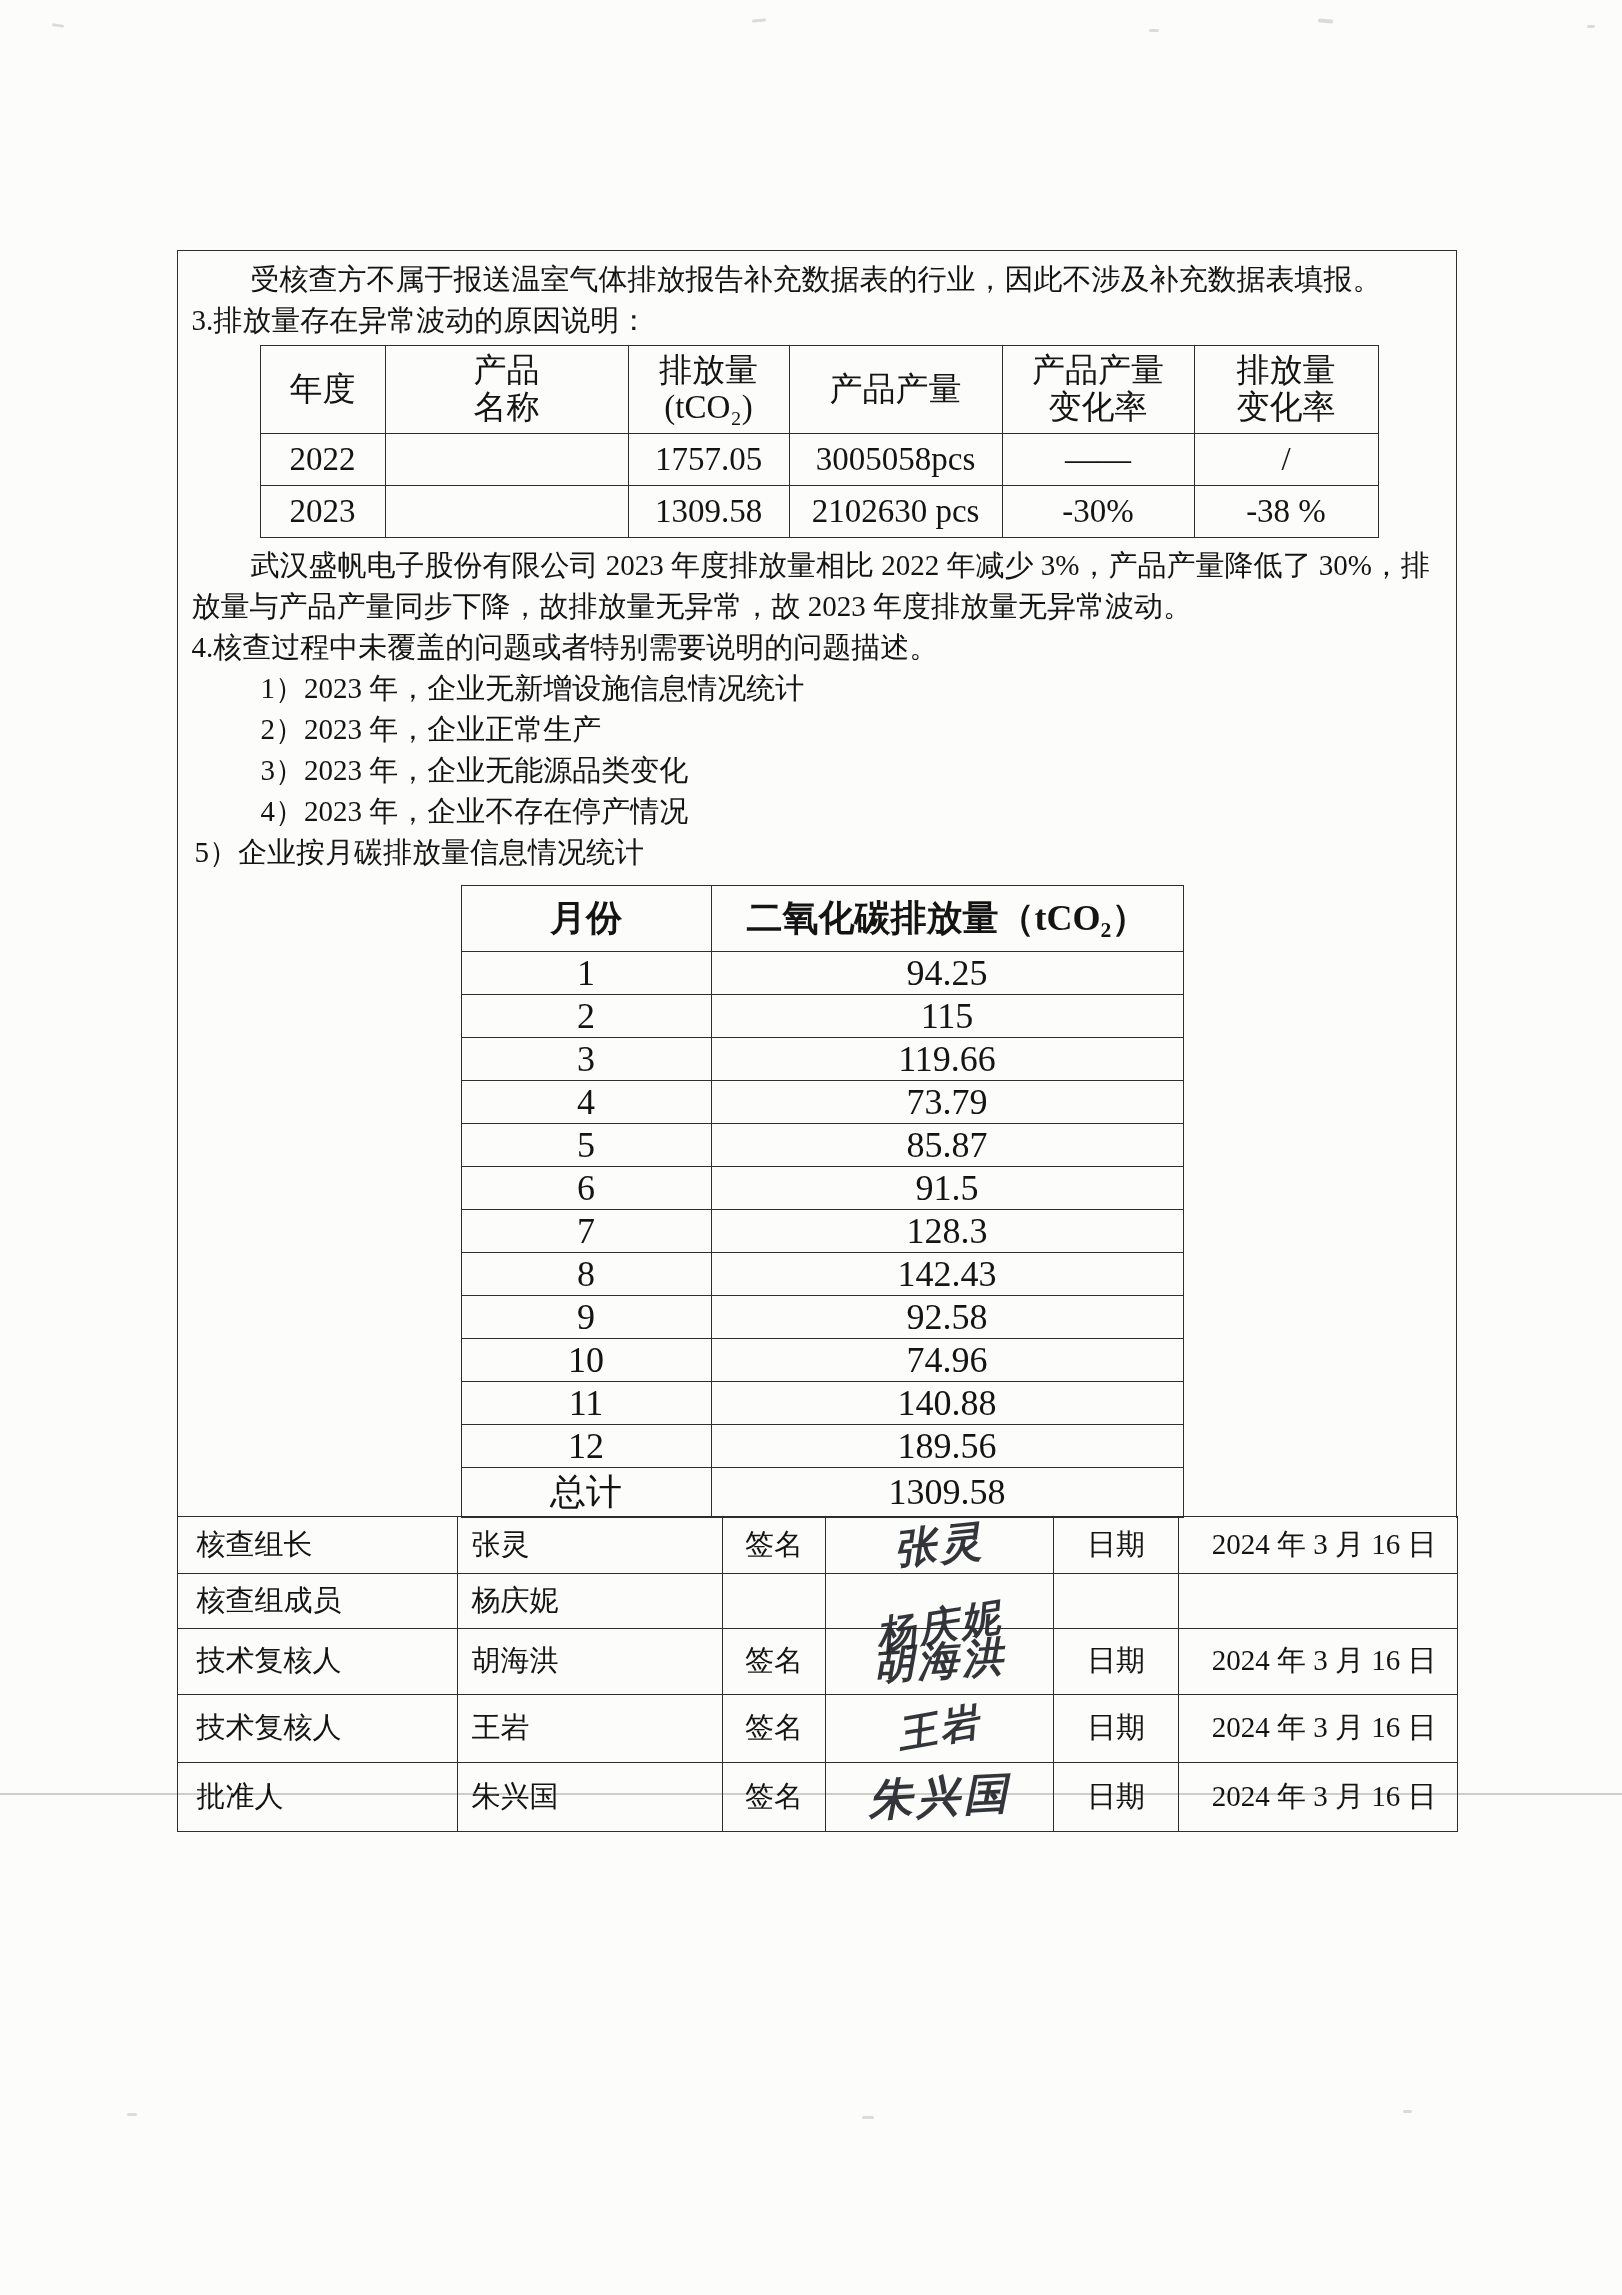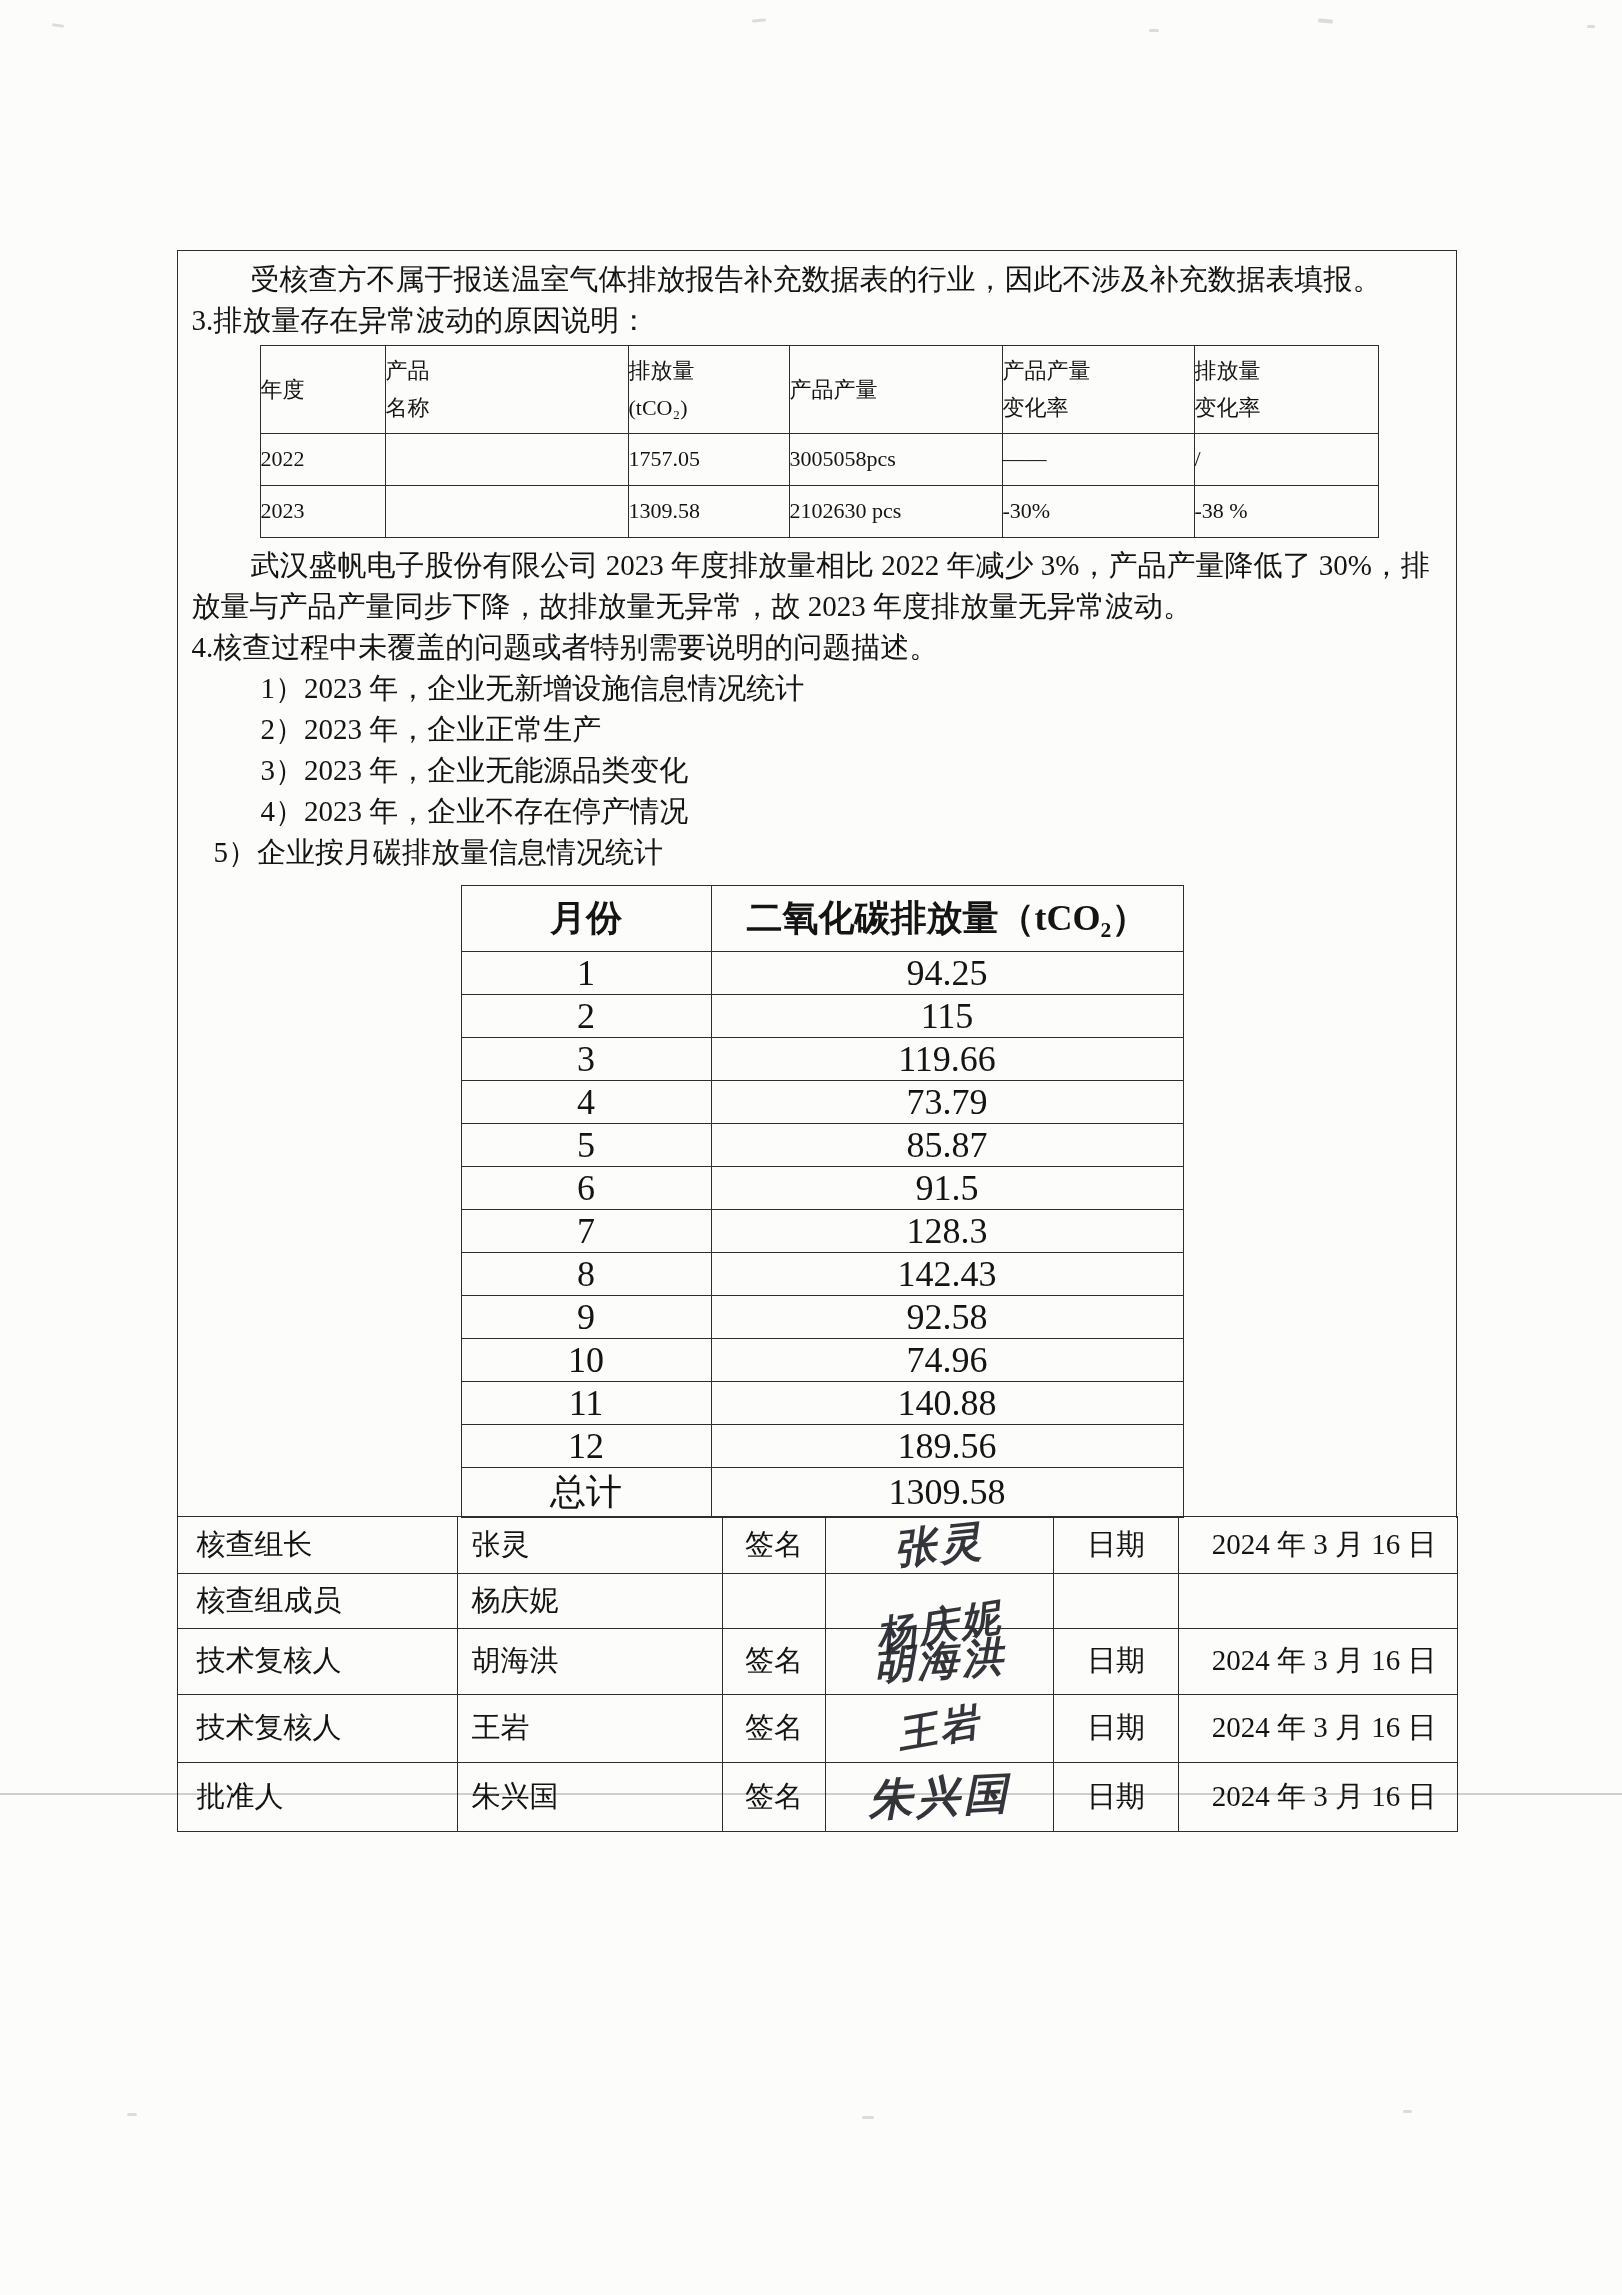--- a/index.html
+++ b/index.html
@@ -24,29 +24,29 @@
   .frame {
     border:1.7px solid #2e2e2e; border-bottom:0;
     padding:6.8px 10px 0 13.5px;
     background:transparent;
   }
 
   .para { font-size:29px; line-height:41px; }
   .p-intro { text-indent:59px; margin-top:1.7px; }
   .analysis { text-indent:59px; margin-top:6.8px; }
   .item { margin-left:69px; }
-  .s5 { margin-left:22px; }
+  .s5 { margin-left:3px; }
 
   table { border-collapse:collapse; }
   td, th { border:1.7px solid #2e2e2e; font-weight:normal; vertical-align:middle; }
 
   .emissions-table {
     margin:3.4px 0 5px 68px;
     width:1118px; table-layout:fixed;
-    text-align:left; font-size:22px;
+    text-align:center; font-size:33px;
   }
   .emissions-table th { height:88px; line-height:37px; white-space:pre-line; }
   .emissions-table td { height:52px; }
 
   .monthly-table {
     margin:12px 0 -1.7px 269px;
     width:723px; table-layout:fixed;
     text-align:center; font-size:36px;
   }
   .monthly-table th { height:66px; font-weight:bold; }

